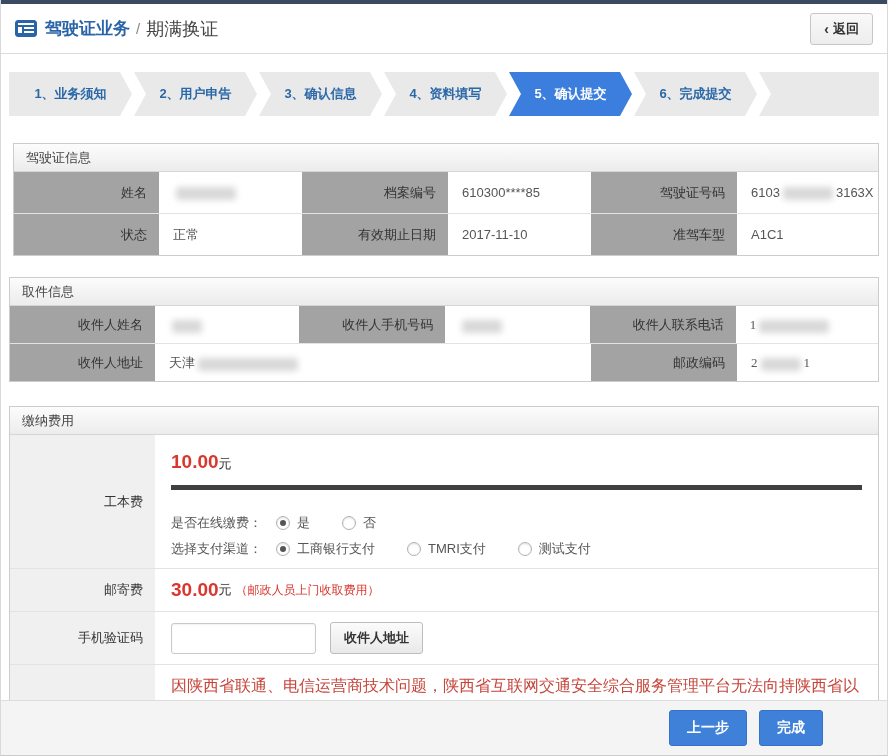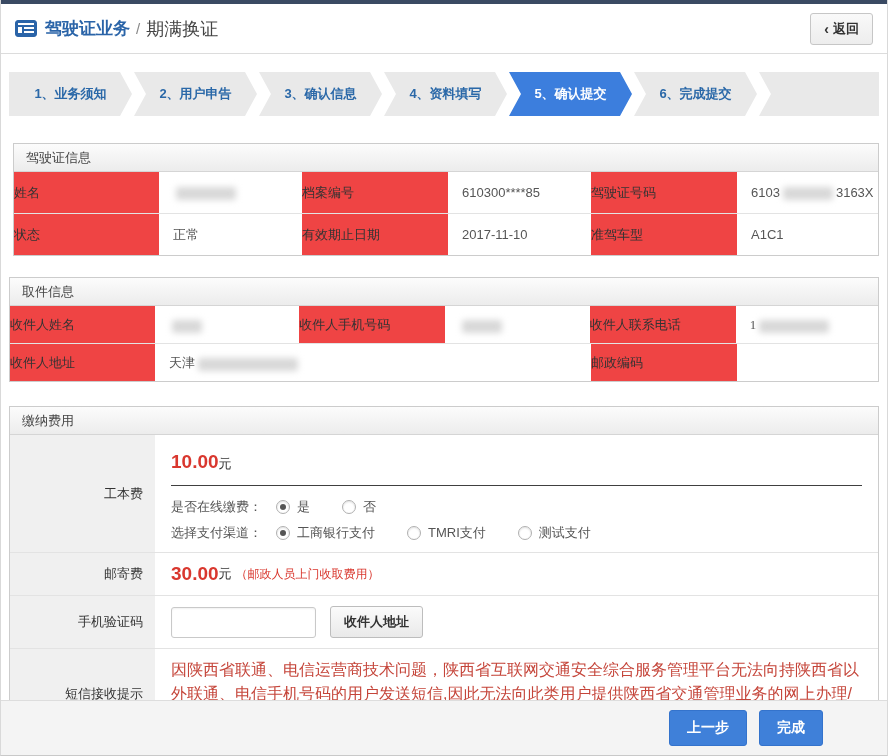--- a/index.html
+++ b/index.html
@@ -56,34 +56,34 @@
   }
   .row { display:grid; }
   .row + .row { border-top:1px solid #e3e3e3; }
   .g6 { grid-template-columns:145px 1fr 148px 1fr 148px 1fr; }
   .g4 { grid-template-columns:145px 434px 148px 1fr; }
   .g2 { grid-template-columns:145px 1fr; }
   .r41 > div { height:41px; line-height:41px; }
   .r37 > div { height:37px; line-height:37px;font-family:Liberation Serif, serif; }
   .cell { font-size:13px; overflow:hidden; white-space:nowrap; }
   .cell + .cell { border-left:2px solid #fff; }
-  .cell.label { background:#ef4444; text-align:left; padding-right:12px; color:#333; }
+  .cell.label { background:#a3a3a3; text-align:right; padding-right:12px; color:#333; }
   .cell.value { background:#fff; padding-left:12px; color:#555; }
 
   
   .redact { display:inline-block; height:13px; background:#d8d8d8; border-radius:3px; filter:blur(3px); vertical-align:middle; margin:0 3px; }
   .w30{width:30px;} .w40{width:40px;} .w50{width:50px;} .w60{width:60px;} .w70{width:70px;} .w100{width:100px;}
 
   
   .pay-label { background:#f0f0f0; display:flex; align-items:center; justify-content:flex-end; padding-right:12px; font-size:13px; color:#333; }
   .pay-content { background:#fff; padding:10px 16px; }
   .row.fee-row { min-height:108px; }
   .amount { color:#d9372e; font-size:19px; font-weight:bold; }
   .unit { color:#333; font-size:13px; }
-  .fee-amount-line { padding:6px 0 12px 0; border-bottom:1px solid #404040; margin-bottom:12px; }
+  .fee-amount-line { padding:6px 0 12px 0; border-bottom:5px solid #404040; margin-bottom:24px; }
   .radio-line { display:flex; align-items:center; margin-top:8px; font-size:13px; color:#555; }
   .radio-group-label { margin-right:14px; color:#555; }
   .radio-opt { display:inline-flex; align-items:center; margin-right:32px; cursor:pointer; }
   .radio { width:14px; height:14px; border-radius:50%; border:1px solid #b0b0b0; background:#fff; position:relative; display:inline-block; box-shadow:inset 0 1px 2px rgba(0,0,0,.12); }
   .radio.selected::after { content:''; position:absolute; left:3px; top:3px; width:6px; height:6px; border-radius:50%; background:#555; }
   .radio-opt span.opt-label { margin-left:7px; color:#555; }
   .mail-row { min-height:38px; }
   .mail-content { display:flex; align-items:center; }
   .fee-note { color:#d9372e; font-size:12px; margin-left:4px; }
   .code-row { min-height:48px; }
@@ -181,20 +181,21 @@
       <div class="cell value"><span class="redact w30"></span></div>
       <div class="cell label">收件人手机号码</div>
       <div class="cell value"><span class="redact w40"></span></div>
       <div class="cell label">收件人联系电话</div>
       <div class="cell value"><span>1</span><span class="redact w70"></span></div>
     </div>
     <div class="row g4 r37">
       <div class="cell label">收件人地址</div>
       <div class="cell value"><span>天津</span><span class="redact w100"></span></div>
       <div class="cell label">邮政编码</div>
+      <div class="cell value"><span>2</span><span class="redact w40"></span><span>1</span></div>
     </div>
   </div>
 
   <div class="section s3">
     <div class="section-title">缴纳费用</div>
 
     <div class="row g2 fee-row">
       <div class="pay-label">工本费</div>
       <div class="pay-content">
         <div class="fee-amount-line">

